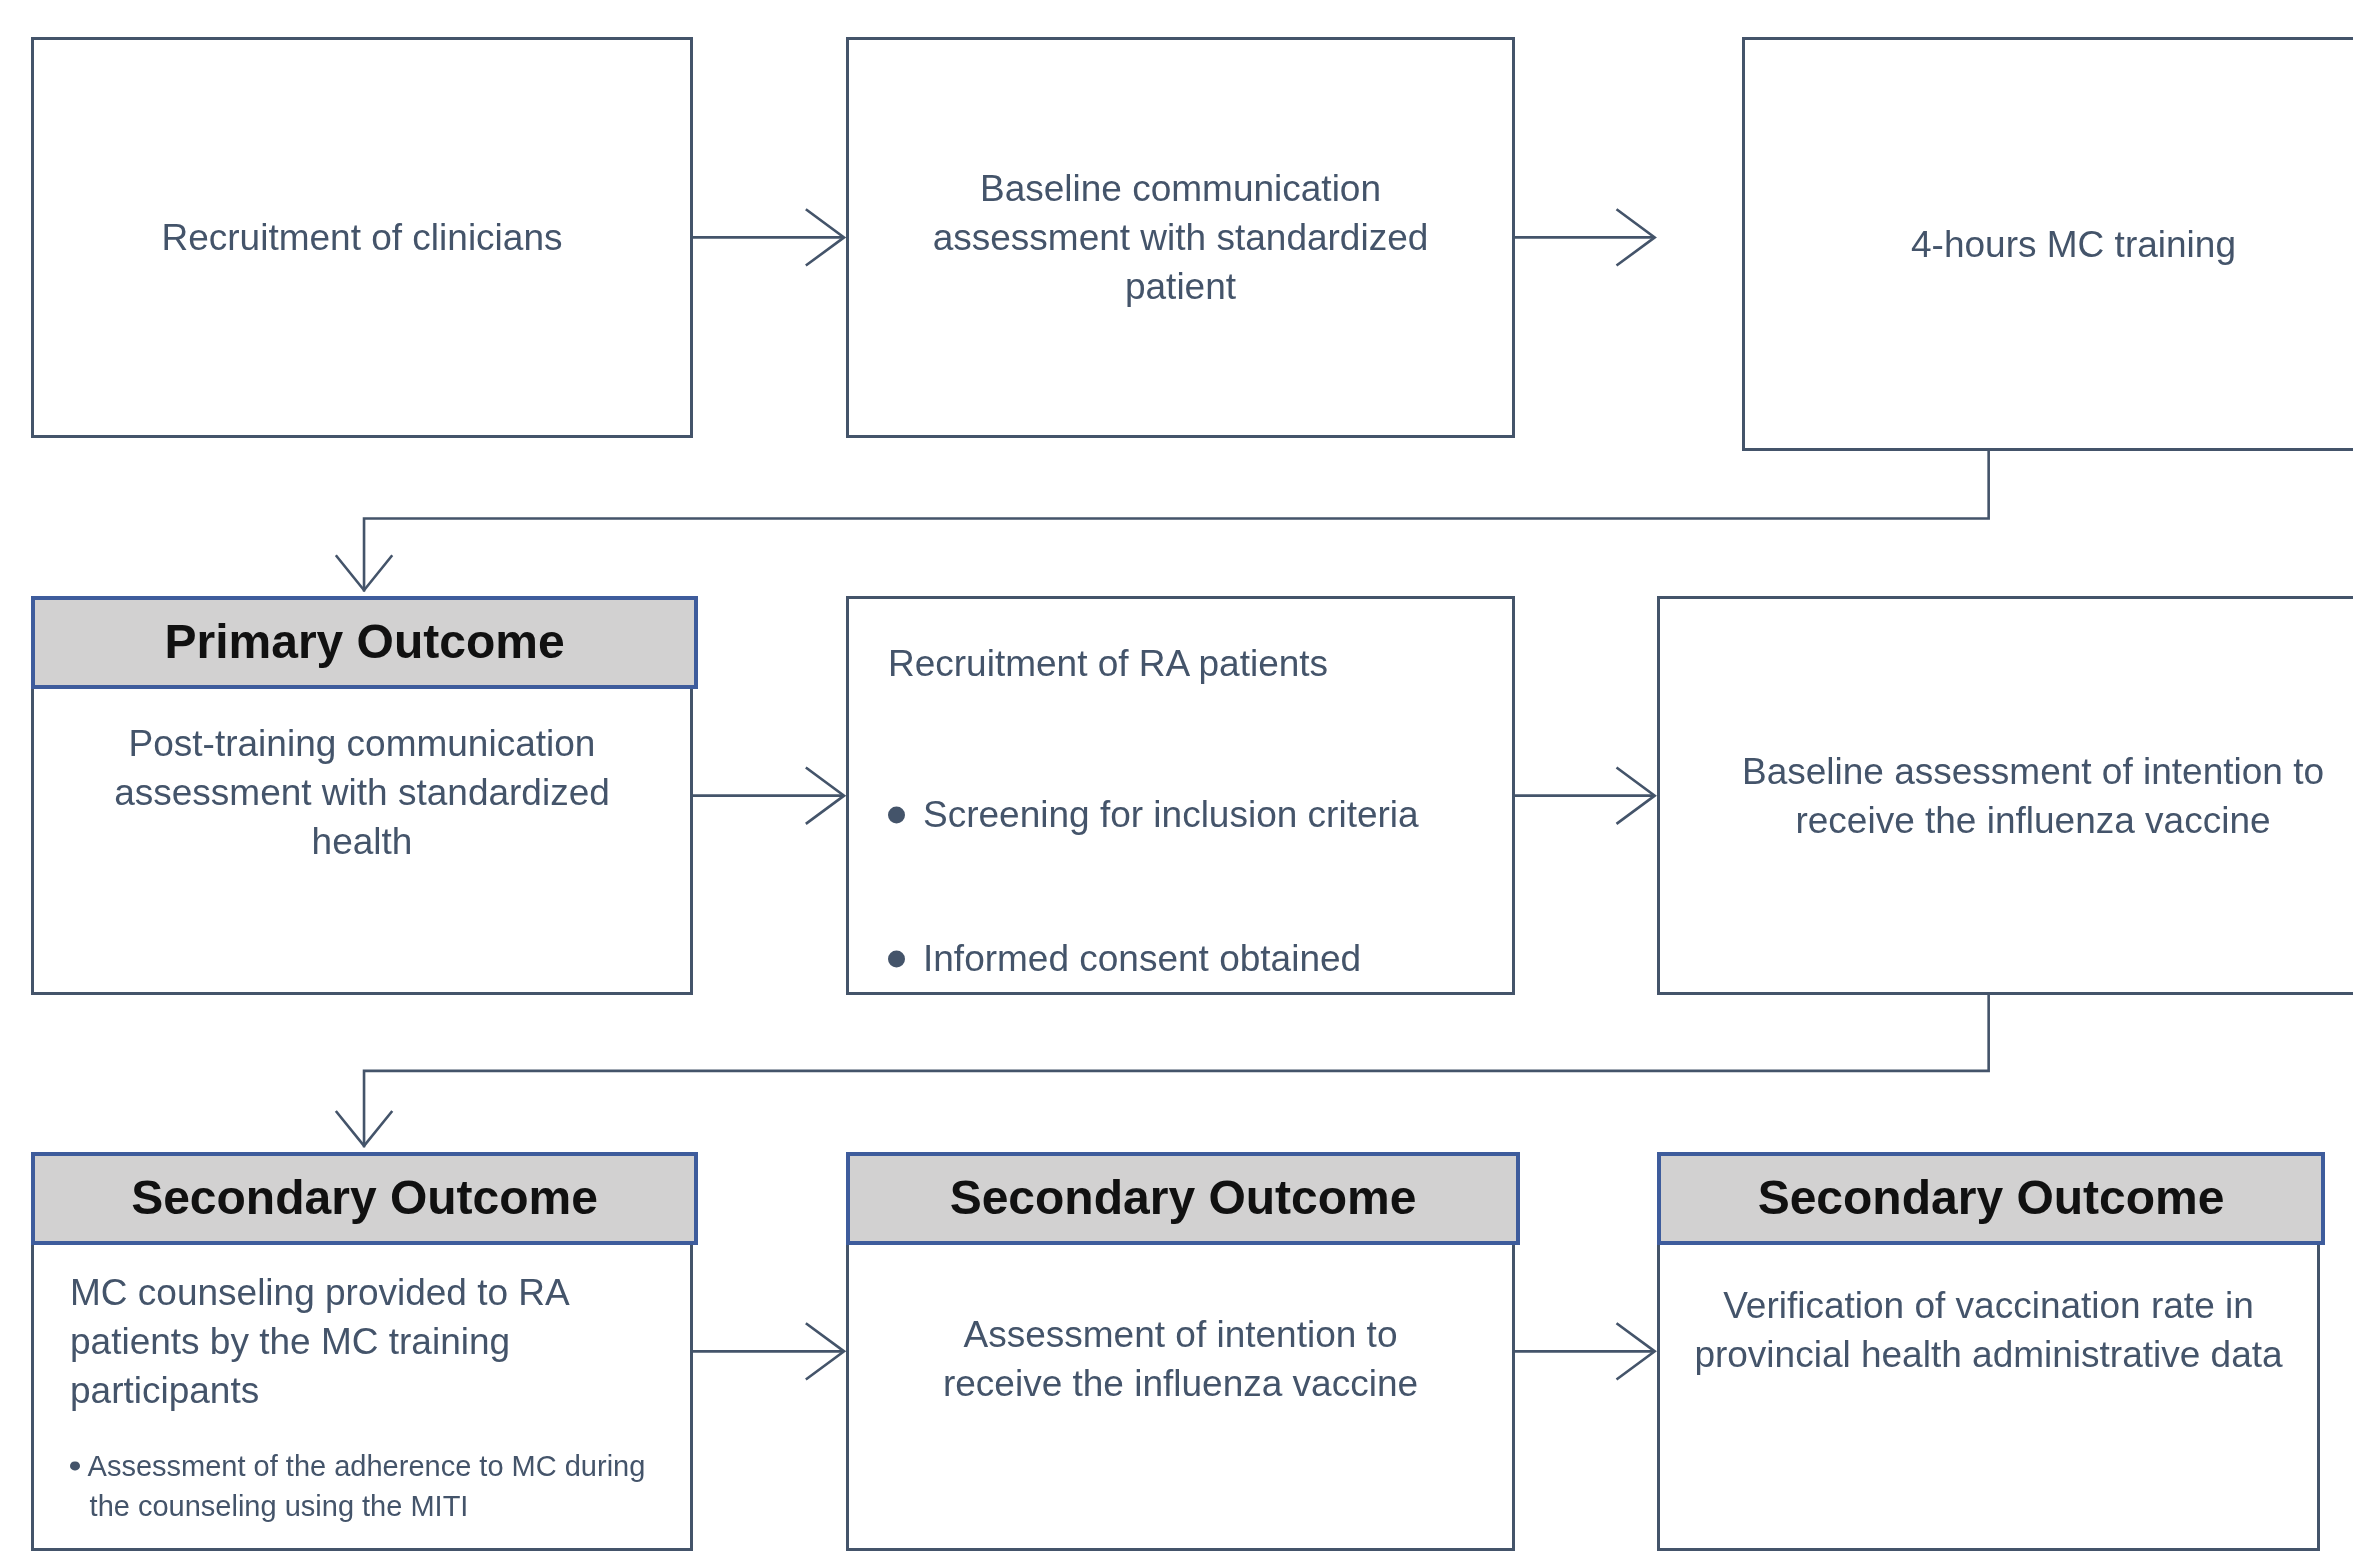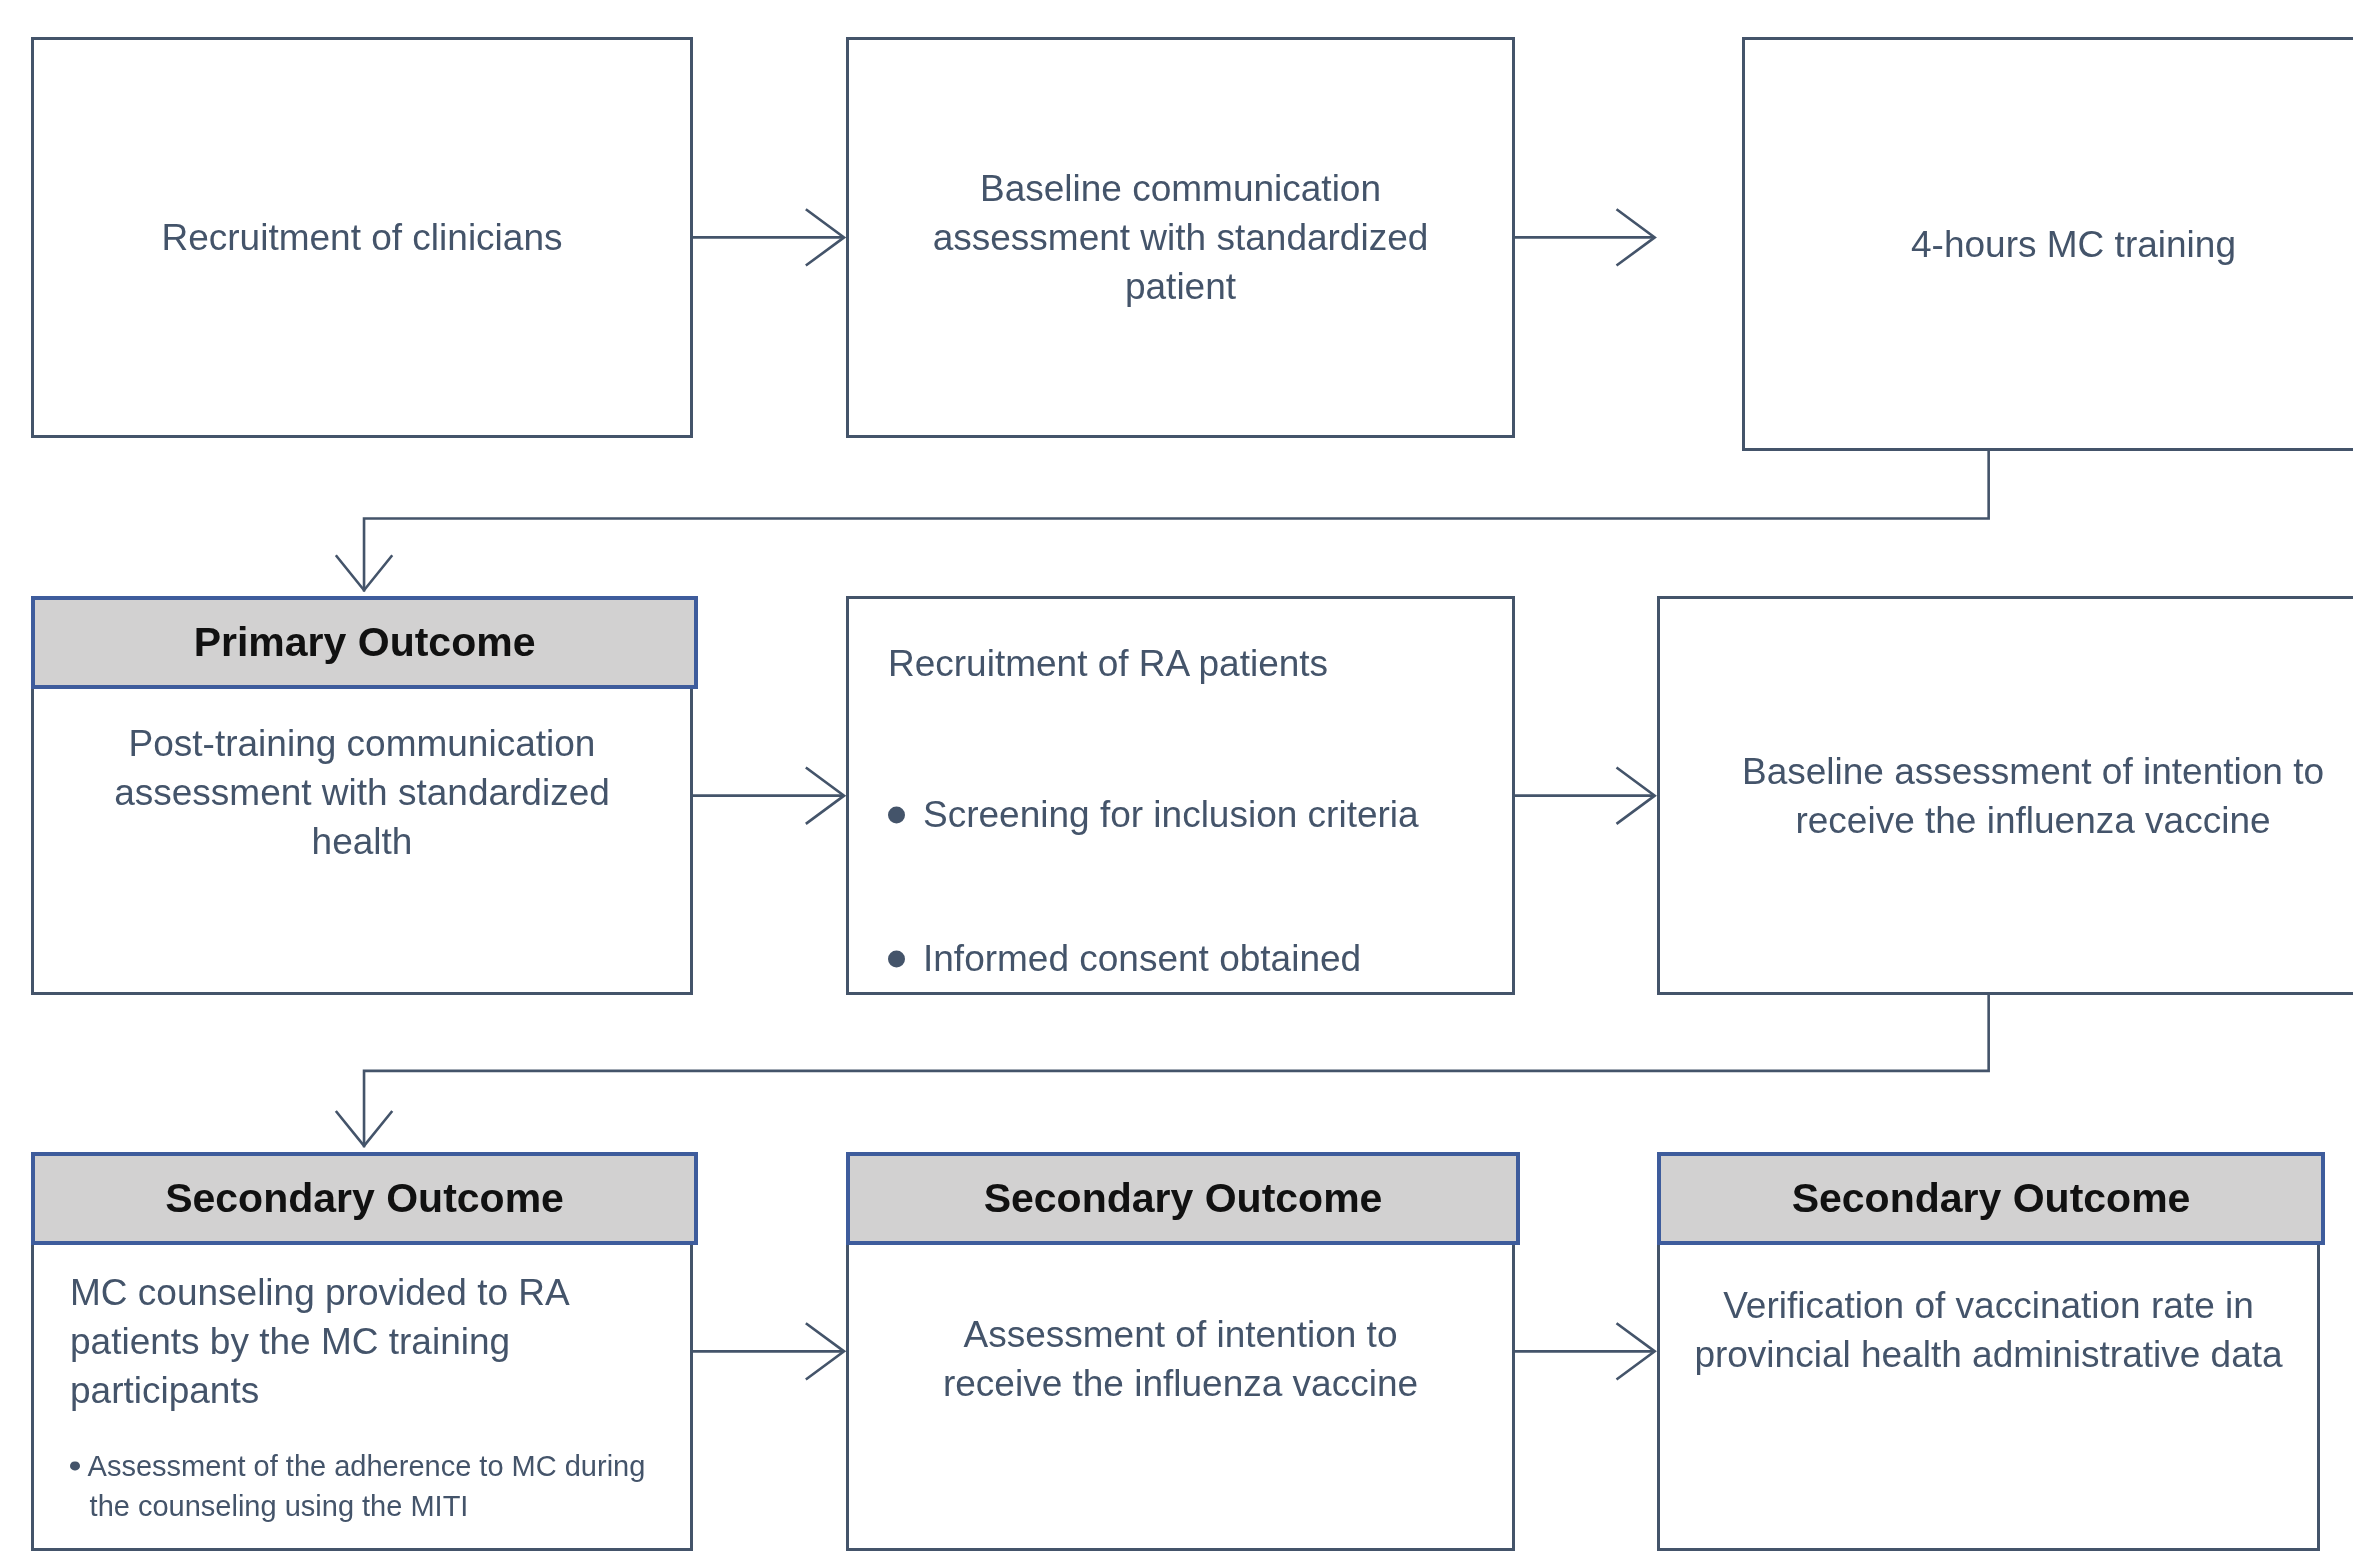--- a/index.html
+++ b/index.html
@@ -61,21 +61,21 @@
     margin: -3.3px 0 0 -3.3px;
     width: calc(100% + 11.7px);
     background: var(--header-fill);
     border: 4.6px solid var(--header-border);
     display: flex;
     align-items: center;
     justify-content: center;
   }
   .outcome-header .hdr-label {
     color: var(--header-text);
-    font-size: 41px;
+    font-size: 48px;
     font-weight: 700;
     line-height: 1;
   }
   .outcome-body {
     flex: 1;
     box-sizing: border-box;
   }
   
   .b1 { padding: 0 26px; }
   .b2 { padding: 12px 55px; align-items: flex-end; }

